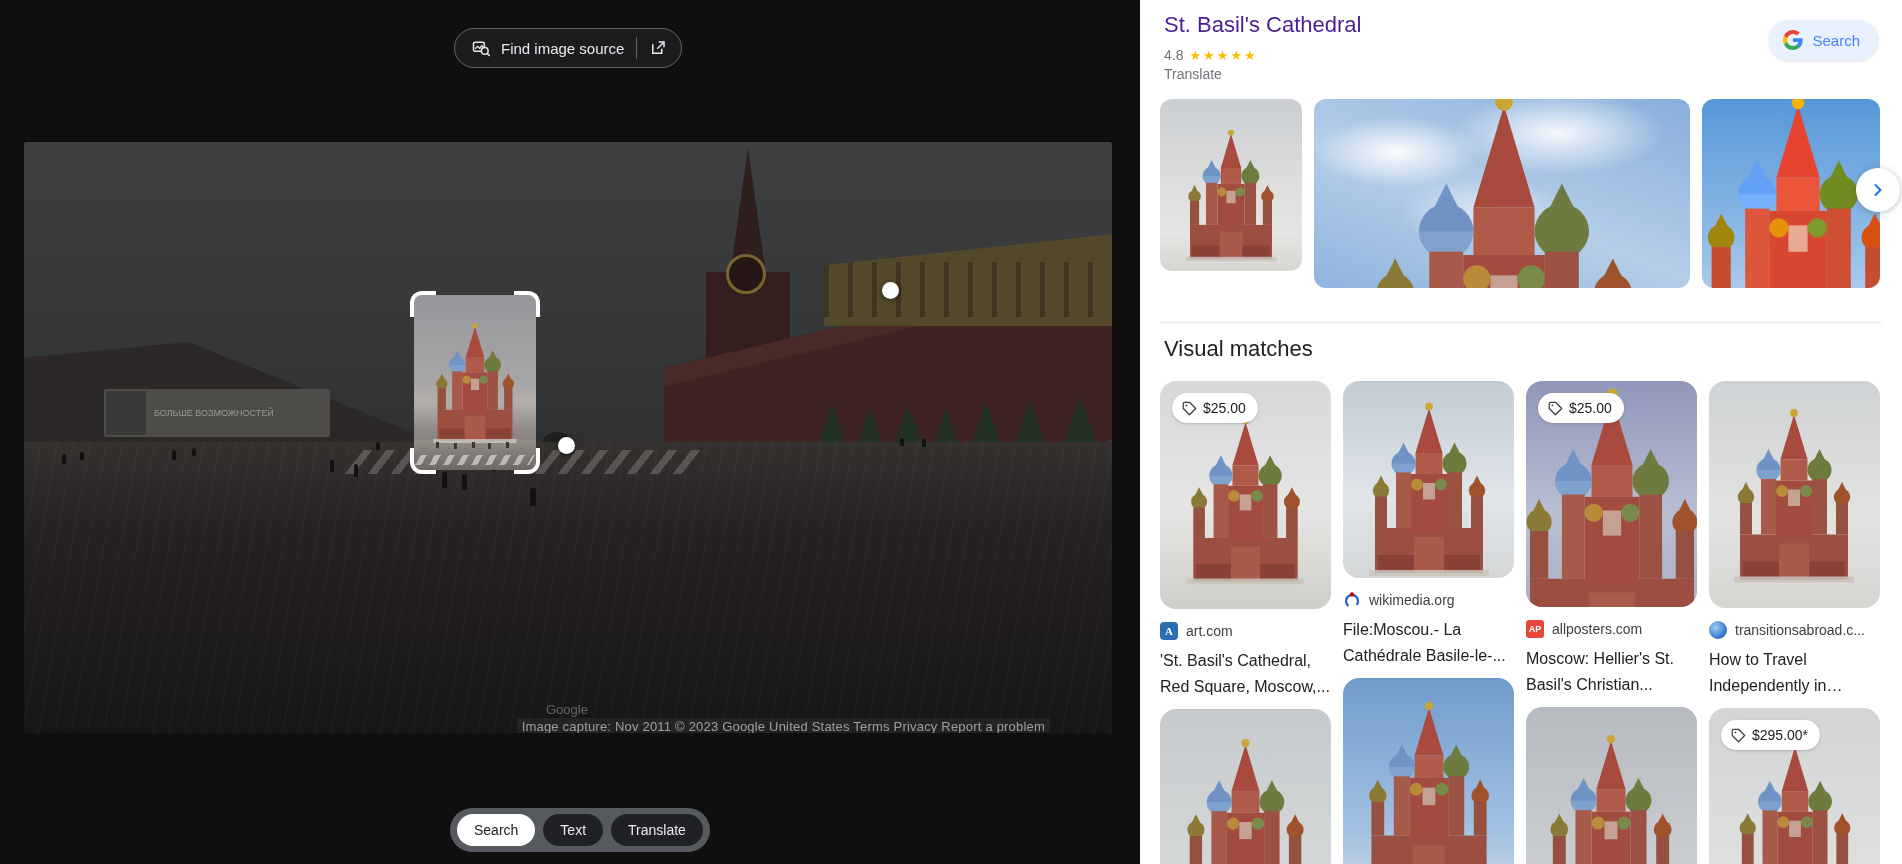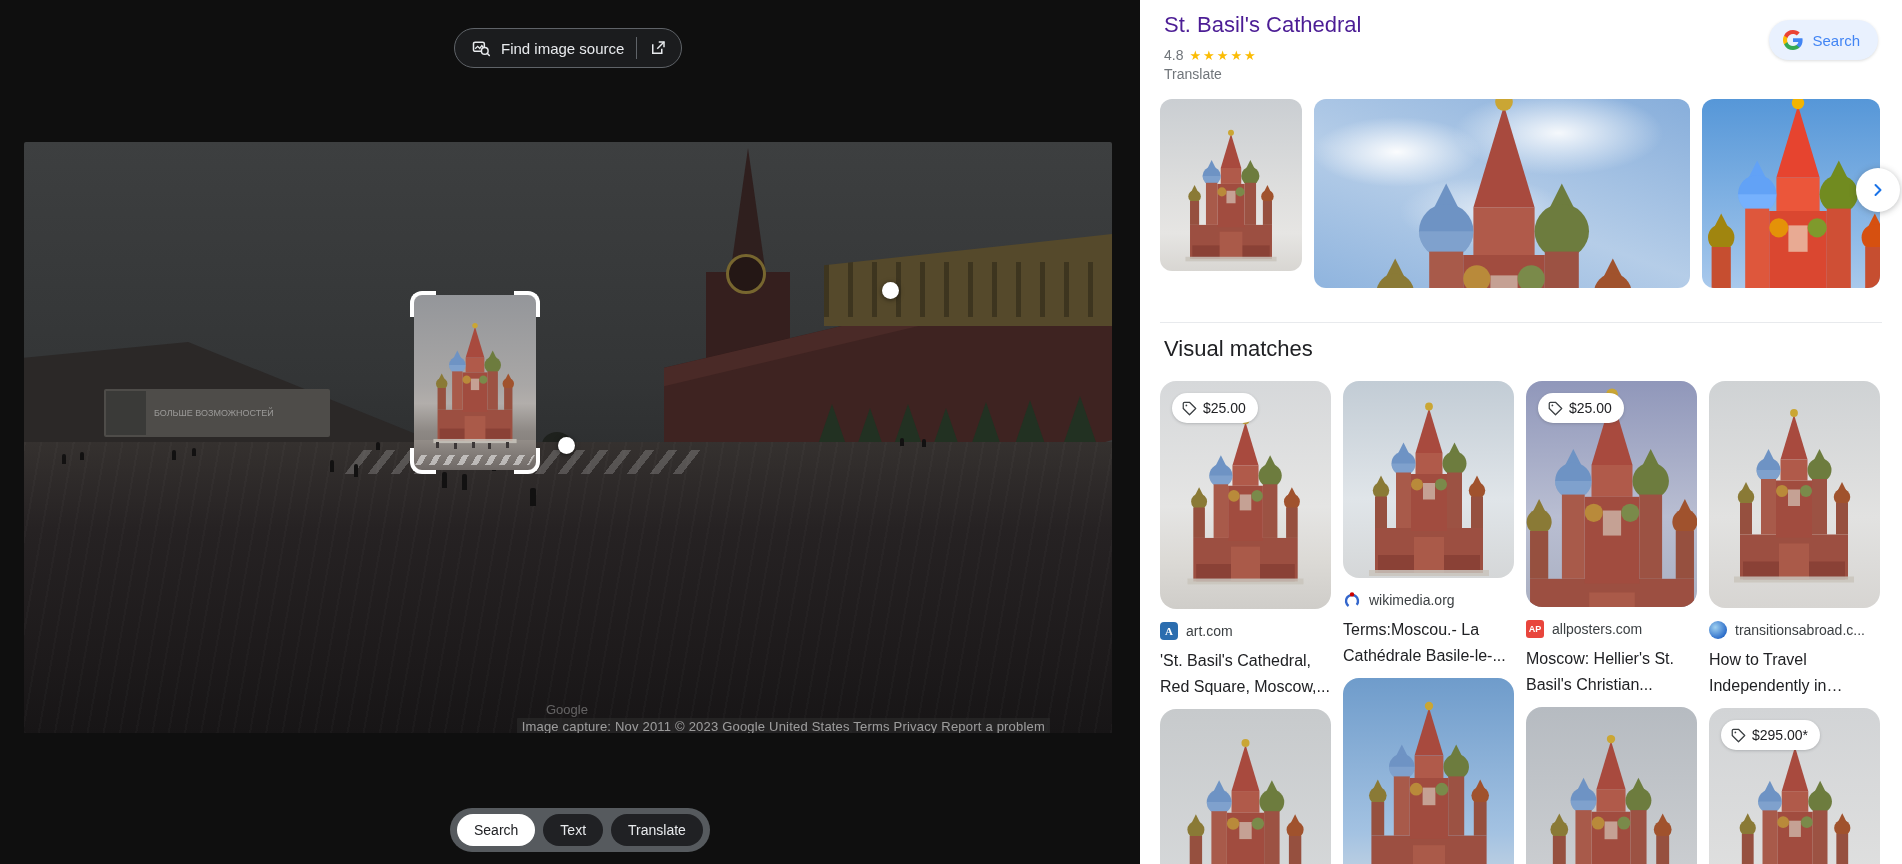--- a/index.html
+++ b/index.html
@@ -352,21 +352,21 @@
             </svg>
         </div>
       </div>
       <div class="src-row">
         <svg width="18" height="18" viewBox="0 0 18 18">
           <circle cx="9" cy="10" r="6" fill="none" stroke="#3366cc" stroke-width="2.4" stroke-dasharray="28 10" transform="rotate(125 9 10)"></circle>
           <circle cx="9" cy="3.4" r="2.2" fill="#cc0000"></circle>
         </svg>
         <span class="src-name">wikimedia.org</span>
       </div>
-      <div class="vm-title">Terms:Moscou.- La Cathédrale Basile-le-...</div>
+      <div class="vm-title">File:Moscou.- La Cathédrale Basile-le-...</div>
       <div class="vm-img row2" style="background:linear-gradient(#6f9ccb,#a3c2e2 70%,#cdd8e2);">
         <div class="basil-wrap" style="left:6px;top:20px;">
           <svg class="basil" width="160" height="208" viewBox="0 0 100 130">
               <use href="#basil"></use>
             </svg>
         </div>
       </div>
     </div>
 
     <div class="vm-col">

